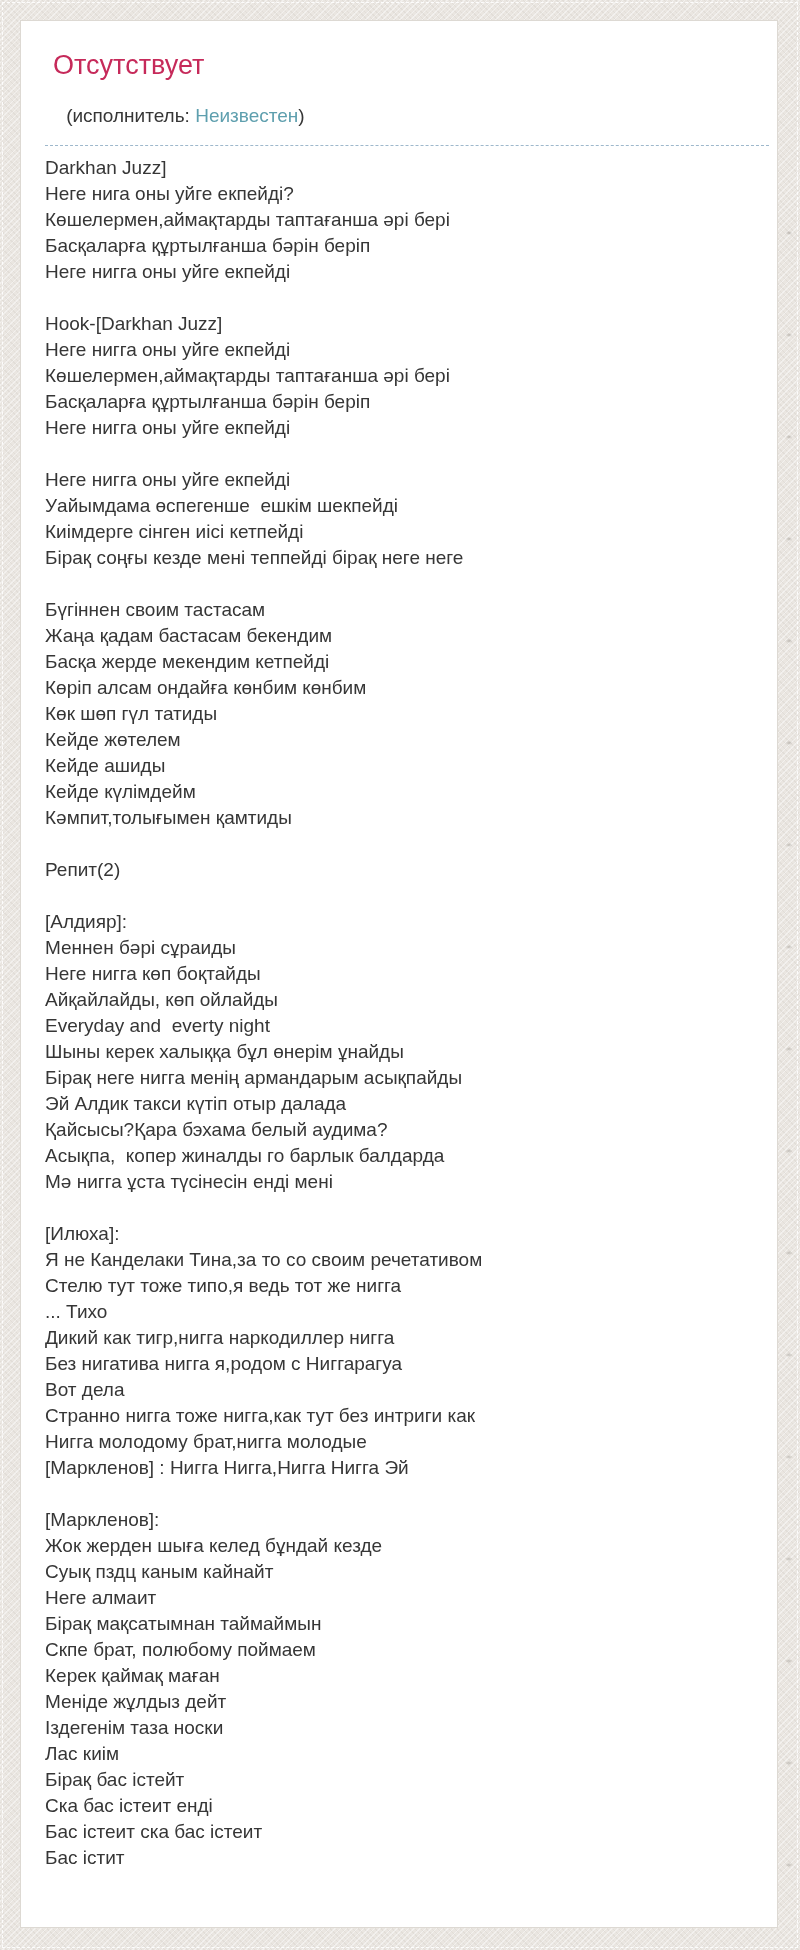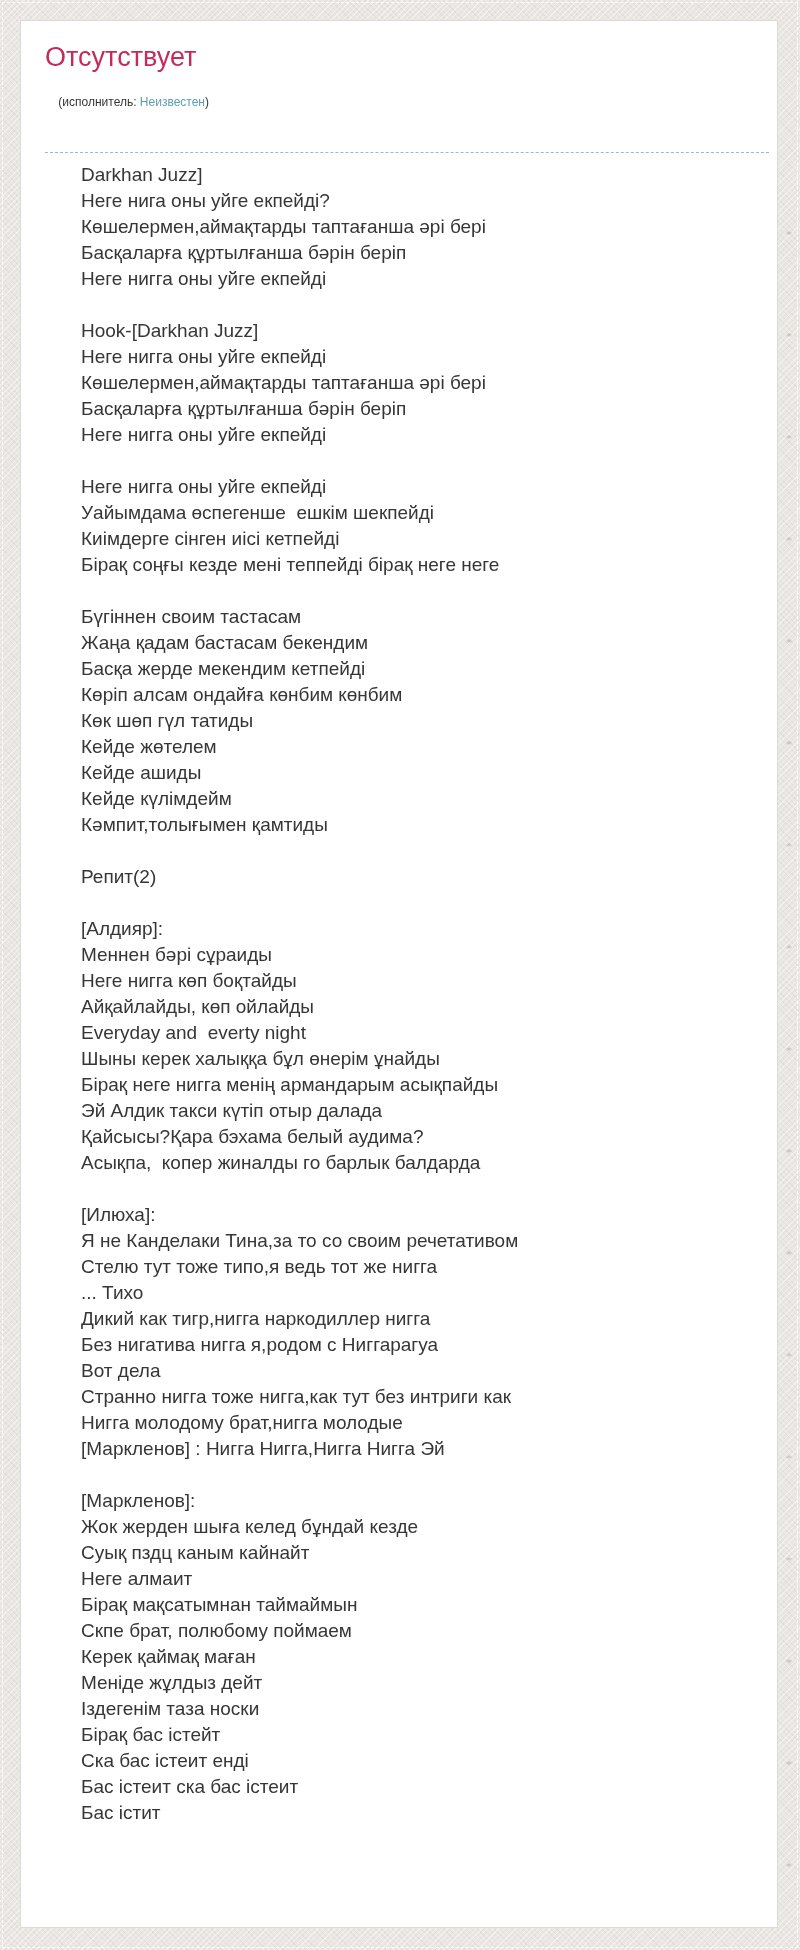--- a/index.html
+++ b/index.html
@@ -39,46 +39,45 @@
     left: 20px;
     top: 20px;
     width: 758px;
     height: 1908px;
     box-sizing: border-box;
     background: #ffffff;
     border: 1px solid #ddd9d3;
     padding: 20px 8px 0 24px;
   }
   .song-title {
-    margin: 0;
+    margin: 8px;
     font-size: 27px;
     line-height: 32px;
     font-weight: 400;
     color: #c62a5a;
   }
   .artist-line {
     margin-top: 2px;
-    padding-bottom: 23px;
-    font-size: 12px;
+    padding-bottom: 2px;
+    font-size: 19px;
     line-height: 18px;
     color: #363636;
     border-bottom: 1px dashed #9eb8cc;
     white-space: pre-wrap;
   }
   .artist-link {
     color: #5e9fae;
     text-decoration: none;
     cursor: pointer;
   }
   .lyrics {
     margin-top: 9px;
     font-size: 19px;
     line-height: 26px;
     color: #363636;
-    margin-left: 36px;
   }
   .lyric-line {
     white-space: pre-wrap;
     min-height: 26px;
   }
 </style>
 </head>
 <body>
 
 <div class="stitch-border"></div>
@@ -124,20 +123,21 @@
       <div class="lyric-line">[Алдияр]:</div>
       <div class="lyric-line">Меннен бәрі сұраиды</div>
       <div class="lyric-line">Неге нигга көп боқтайды</div>
       <div class="lyric-line">Айқайлайды, көп ойлайды</div>
       <div class="lyric-line">Everyday and  everty night</div>
       <div class="lyric-line">Шыны керек халыққа бұл өнерім ұнайды</div>
       <div class="lyric-line">Бірақ неге нигга менің армандарым асықпайды</div>
       <div class="lyric-line">Эй Алдик такси күтіп отыр далада</div>
       <div class="lyric-line">Қайсысы?Қара бэхама белый аудима?</div>
       <div class="lyric-line">Асықпа,  копер жиналды го барлык балдарда</div>
+      <div class="lyric-line">Мә нигга ұста түсінесін енді мені</div>
       <div class="lyric-line">&nbsp;</div>
       <div class="lyric-line">[Илюха]:</div>
       <div class="lyric-line">Я не Канделаки Тина,за то со своим речетативом</div>
       <div class="lyric-line">Стелю тут тоже типо,я ведь тот же нигга</div>
       <div class="lyric-line">... Тихо</div>
       <div class="lyric-line">Дикий как тигр,нигга наркодиллер нигга</div>
       <div class="lyric-line">Без нигатива нигга я,родом с Ниггарагуа</div>
       <div class="lyric-line">Вот дела</div>
       <div class="lyric-line">Странно нигга тоже нигга,как тут без интриги как</div>
       <div class="lyric-line">Нигга молодому брат,нигга молодые</div>
@@ -145,18 +145,19 @@
       <div class="lyric-line">&nbsp;</div>
       <div class="lyric-line">[Маркленов]:</div>
       <div class="lyric-line">Жок жерден шыға келед бұндай кезде</div>
       <div class="lyric-line">Суық пздц каным кайнайт</div>
       <div class="lyric-line">Неге алмаит</div>
       <div class="lyric-line">Бірақ мақсатымнан таймаймын</div>
       <div class="lyric-line">Скпе брат, полюбому поймаем</div>
       <div class="lyric-line">Керек қаймақ маған</div>
       <div class="lyric-line">Меніде жұлдыз дейт</div>
       <div class="lyric-line">Іздегенім таза носки</div>
+      <div class="lyric-line">Лас киім</div>
       <div class="lyric-line">Бірақ бас істейт</div>
       <div class="lyric-line">Ска бас істеит енді</div>
       <div class="lyric-line">Бас істеит ска бас істеит</div>
       <div class="lyric-line">Бас істит</div>
     </div>
 </div>
 
 </body></html>

